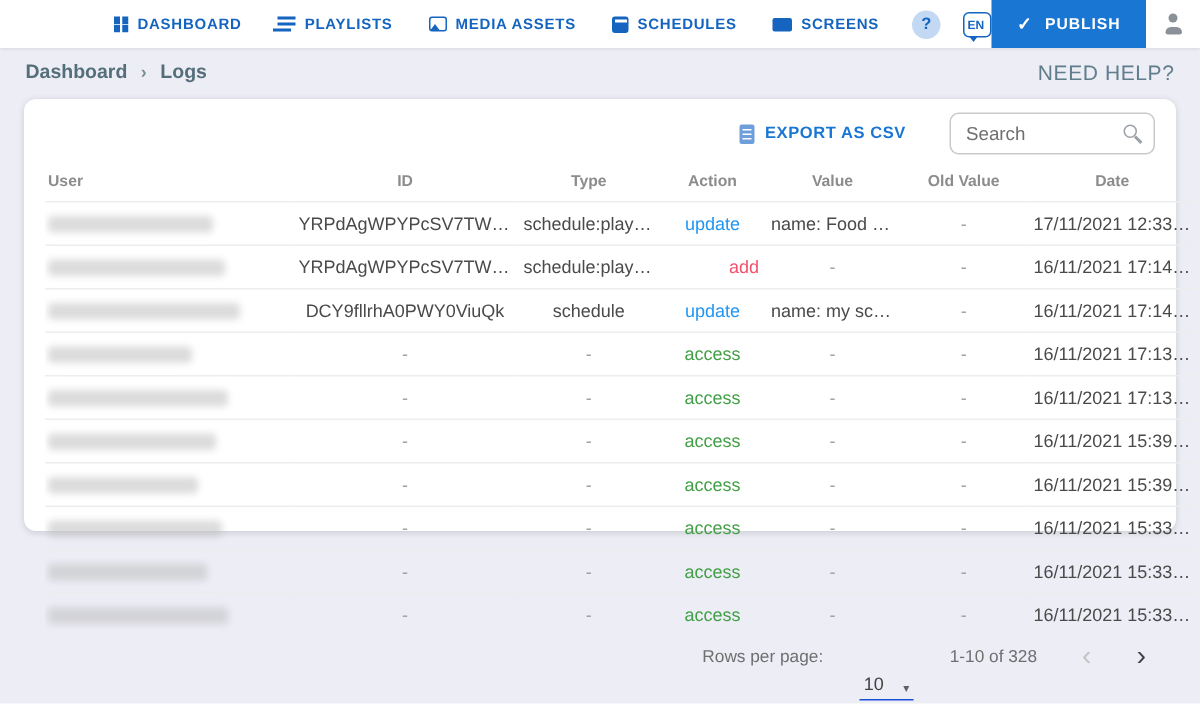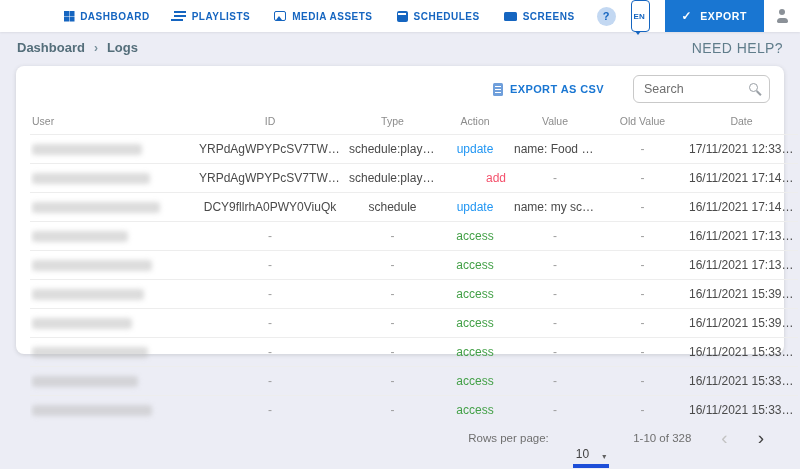--- a/index.html
+++ b/index.html
@@ -40,22 +40,22 @@
 
   .help-circle {
     width:19px; height:19px; border-radius:50%; background:#c3d8f2;
     color:#1565c0; font-size:11px; font-weight:700;
     display:flex; align-items:center; justify-content:center;
     margin-right:15px; cursor:pointer;
   }
   .lang-badge {
     min-width:19px; height:17px; border:1.6px solid #1565c0; border-radius:4px;
     color:#1565c0; font-size:8px; font-weight:700;
-    display:flex; align-items:center; justify-content:flex-start; padding:15px 2px;
-    margin-right:15px; cursor:pointer; position:relative;
+    display:flex; align-items:center; justify-content:flex-start; padding:0 2px;
+    cursor:pointer; position:relative;
   }
   .lang-badge::after { content:""; position:absolute; bottom:-4px; left:3px;
     border-left:3px solid transparent; border-right:3px solid transparent; border-top:4px solid #1565c0; }
   .publish-btn {
     height:32px; background:#1976d2; border:none; color:#fff;
     font-family:inherit; font-size:10.5px; font-weight:700; letter-spacing:.6px;
     padding:0 17px; display:flex; align-items:center; gap:8px; cursor:pointer;
   }
   .publish-check { font-size:12px; font-weight:700; }
   .user-btn { width:36px; display:flex; justify-content:center; cursor:pointer; }
@@ -89,21 +89,21 @@
     padding:0 28px 0 10px; font-size:12.5px; color:#333; font-family:inherit; outline:none; background:#fff;
   }
   .search-box input::placeholder { color:#6f6f6f; }
   .icon-search { position:absolute; right:8px; top:7px; width:14px; height:14px; cursor:pointer; }
   .icon-search::before { content:""; position:absolute; top:1px; left:1px; width:7px; height:7px; border:1.5px solid #9aa0a6; border-radius:50%; }
   .icon-search::after { content:""; position:absolute; width:5.5px; height:1.6px; background:#9aa0a6; transform:rotate(45deg); top:10px; left:8px; }
 
   
   table { width:100%; border-collapse:collapse; table-layout:fixed; }
   th {
-    height:26px; font-size:10.5px; font-weight:400; color:#8c8c8c;
+    height:26px; font-size:10.5px; font-weight:700; color:#8c8c8c;
     text-align:center; padding:2px 4px; white-space:nowrap;
   }
   th.col-user { text-align:left; padding-left:2px; }
   td {
     height:29px; font-size:12px; color:#4a4a4a; text-align:center;
     border-top:1px solid #ededed; padding:2px 4px;
     white-space:nowrap; overflow:hidden; text-overflow:ellipsis;
   }
   td.col-user { text-align:left; padding-left:2px; }
   td.dash { color:#9e9e9e; }
@@ -112,21 +112,21 @@
   td.act-access { color:#43a047; }
   .blur-pill { display:inline-block; height:11px; background:#bfbfbf; border-radius:3px; filter:blur(2.5px); opacity:.55; vertical-align:middle; }
 
   
   .card-footer {
     height:27px; display:flex; align-items:center; justify-content:flex-end;
     gap:24px; color:#6f6f6f; font-size:11.5px; padding-right:6px;
   }
   .rpp-select {
     display:flex; align-items:flex-end; gap:13px; cursor:pointer;
-    border-bottom:4px solid #1d4ed8; padding:0 3px 3px; color:#424242; font-size:12px;margin-top:40px;
+    border-bottom:1px solid #1d4ed8; padding:0 3px 3px; color:#424242; font-size:12px;margin-top:40px;
   }
   .caret { font-size:8px; color:#616161; }
   .chevrons { display:flex; align-items:center; gap:30px; margin-left:6px; }
   .chev { font-size:19px; line-height:1; color:#424242; cursor:pointer; font-weight:400; }
   .chev.disabled { color:#c3c3c3; }
 </style>
 </head>
 <body>
 
 <nav class="topnav">
@@ -153,21 +153,21 @@
     </a>
   </div>
   <div class="help-circle">
     <span>?</span>
   </div>
   <div class="lang-badge">
     <span>EN</span>
   </div>
   <button class="publish-btn">
     <span class="publish-check">✓</span>
-    <span>EXPORT</span>
+    <span>PUBLISH</span>
   </button>
   <div class="user-btn">
     <span class="icon-user"></span>
   </div>
 </nav>
 
 <div class="crumb-bar">
   <div class="crumbs">
     <span class="crumb-link">Dashboard</span>
     <span class="crumb-sep">›</span>

